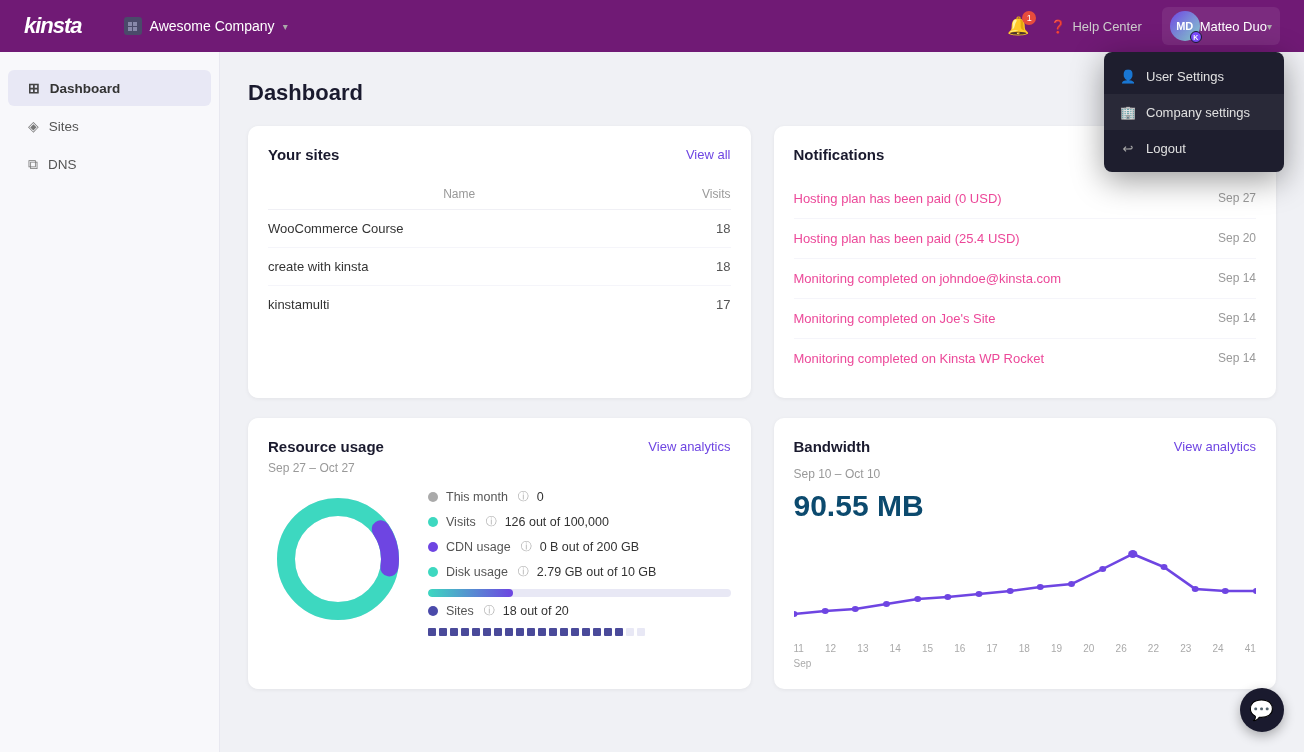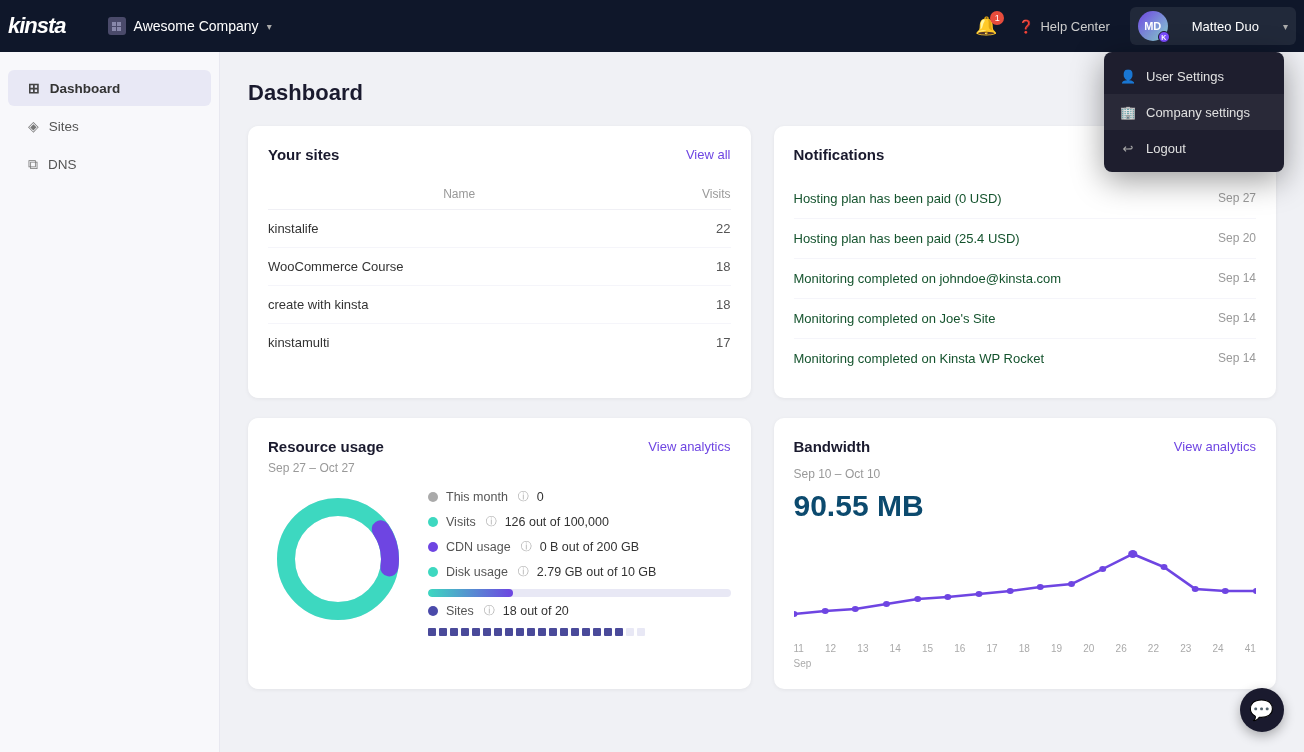--- a/index.html
+++ b/index.html
@@ -1,24 +1,24 @@
 <!DOCTYPE html>
 <html><head>
   <meta charset="utf-8">
   <style>
     * { margin: 0; padding: 0; box-sizing: border-box; }
     body { font-family: -apple-system, BlinkMacSystemFont, 'Segoe UI', sans-serif; background: #f0f1f5; width: 1304px; height: 752px; overflow: hidden; }
 
     
     .topnav {
-      background: #0f172a;
+      background: #701a75;
       height: 52px;
       display: flex;
       align-items: center;
-      padding: 0 8px;
+      padding: 0 24px;
       position: relative;
       z-index: 10;
     }
     .topnav-logo {
       color: #fff;
       font-size: 22px;
       font-weight: 800;
       letter-spacing: -1px;
       margin-right: 32px;
       font-style: italic;
@@ -60,21 +60,21 @@
       font-size: 9px;
       width: 14px; height: 14px;
       border-radius: 50%;
       display: flex; align-items: center; justify-content: center;
     }
     .help-btn {
       display: flex; align-items: center; gap: 6px;
       color: #ccc; font-size: 13px; cursor: pointer;
     }
     .user-btn {
-      display: flex; align-items: center; gap: 24px;
+      display: flex; align-items: center; gap: 0;
       color: #fff; font-size: 13px; cursor: pointer;
       padding: 4px 8px; border-radius: 6px;
       background: rgba(255,255,255,0.08);
     }
     .avatar {
       width: 30px; height: 30px; border-radius: 50%;
       background: linear-gradient(135deg, #6e45e2, #88d3ce);
       display: flex; align-items: center; justify-content: center;
       font-size: 11px; color: #fff; font-weight: 700;
       position: relative;
@@ -216,21 +216,21 @@
 
     
     .notif-item {
       display: flex;
       justify-content: space-between;
       align-items: flex-start;
       padding: 12px 0;
       border-bottom: 1px solid #f5f5fa;
     }
     .notif-item:last-child { border-bottom: none; }
-    .notif-text { font-size: 13px; color: #14532d; flex: 1; margin-right: 16px; }
+    .notif-text { font-size: 13px; color: #ec4899; flex: 1; margin-right: 16px; }
     .notif-date { font-size: 12px; color: #999; white-space: nowrap; }
 
     
     .resource-card { position: relative; }
     .resource-subtitle { font-size: 12px; color: #999; margin-top: -10px; margin-bottom: 14px; }
     .resource-layout {
       display: flex;
       gap: 20px;
       align-items: flex-start;
     }
@@ -403,24 +403,20 @@
           <span class="view-all-link">View all</span>
         </div>
         <table class="sites-table">
           <thead>
             <tr>
               <th>Name</th>
               <th>Visits</th>
             </tr>
           </thead>
           <tbody id="sites-tbody">
-          <tr>
-      <td>kinstalife</td>
-      <td>22</td>
-    </tr>
               <tr>
       <td>WooCommerce Course</td>
       <td>18</td>
     </tr>
               <tr>
       <td>create with kinsta</td>
       <td>18</td>
     </tr>
               <tr>
       <td>kinstamulti</td>

